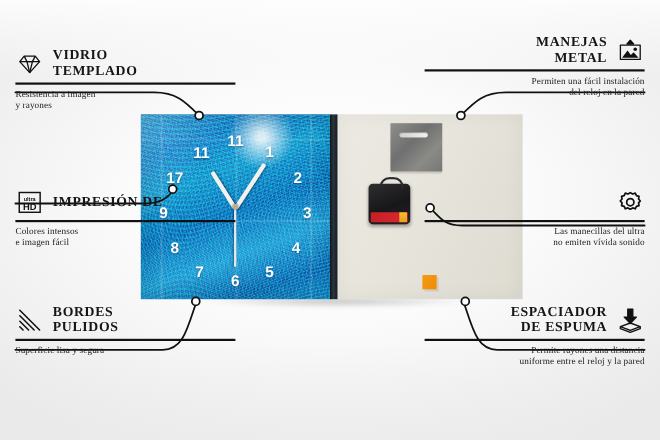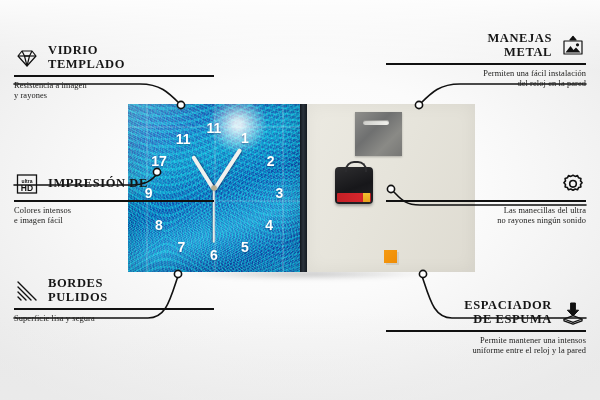--- a/index.html
+++ b/index.html
@@ -299,35 +299,35 @@
         <svg viewBox="0 0 26 24">
             <g fill="none" stroke="#111" stroke-width="1.6" stroke-linejoin="round">
           <path d="M13 3.2 l2.2 1.2 2.3-.8 1.1 2.2 2.3 .7 -.4 2.4 1.6 1.8 -1.6 1.8 .4 2.4 -2.3 .7 -1.1 2.2 -2.3-.8 -2.2 1.2 -2.2-1.2 -2.3 .8 -1.1-2.2 -2.3-.7 .4-2.4 -1.6-1.8 1.6-1.8 -.4-2.4 2.3-.7 1.1-2.2 2.3 .8 Z"></path>
           <circle cx="13" cy="11.8" r="3.3"></circle>
         </g>
           </svg>
       </span>
     </div>
     <div class="co-rule"></div>
     <div class="co-desc">Las manecillas del ultra</div>
-    <div class="co-desc">no rayones ningún sonido</div>
-  </div>
-
-  <div class="callout right" style="top:277px;margin-top:22px;">
+    <div class="co-desc">no emiten vívida sonido</div>
+  </div>
+
+  <div class="callout right" style="top:277px;">
     <div class="co-head">
       <span>
         <div class="co-title">ESPACIADOR</div>
         <div class="co-title">DE ESPUMA</div>
       </span>
       <span class="ico">
         <svg viewBox="0 0 26 24">
           <path d="M10.6 2 h4.8 v7.2 h3.2 L13 15.2 L7.4 9.2 h3.2 Z" fill="#111" stroke="#111" stroke-width="1" stroke-linejoin="round"></path>
           <path d="M13 14.6 L22 18 L13 21.4 L4 18 Z" fill="none" stroke="#111" stroke-width="1.3" stroke-linejoin="round"></path>
           <path d="M4 18 v1.8 L13 23.2 L22 19.8 V18" fill="none" stroke="#111" stroke-width="1.3" stroke-linejoin="round"></path>
         </svg>
       </span>
     </div>
     <div class="co-rule"></div>
-    <div class="co-desc">Permite mantener una intensos</div>
+    <div class="co-desc">Permite rayones una distancia</div>
     <div class="co-desc">uniforme entre el reloj y la pared</div>
   </div>
 
 </div>
 
 </body></html>

